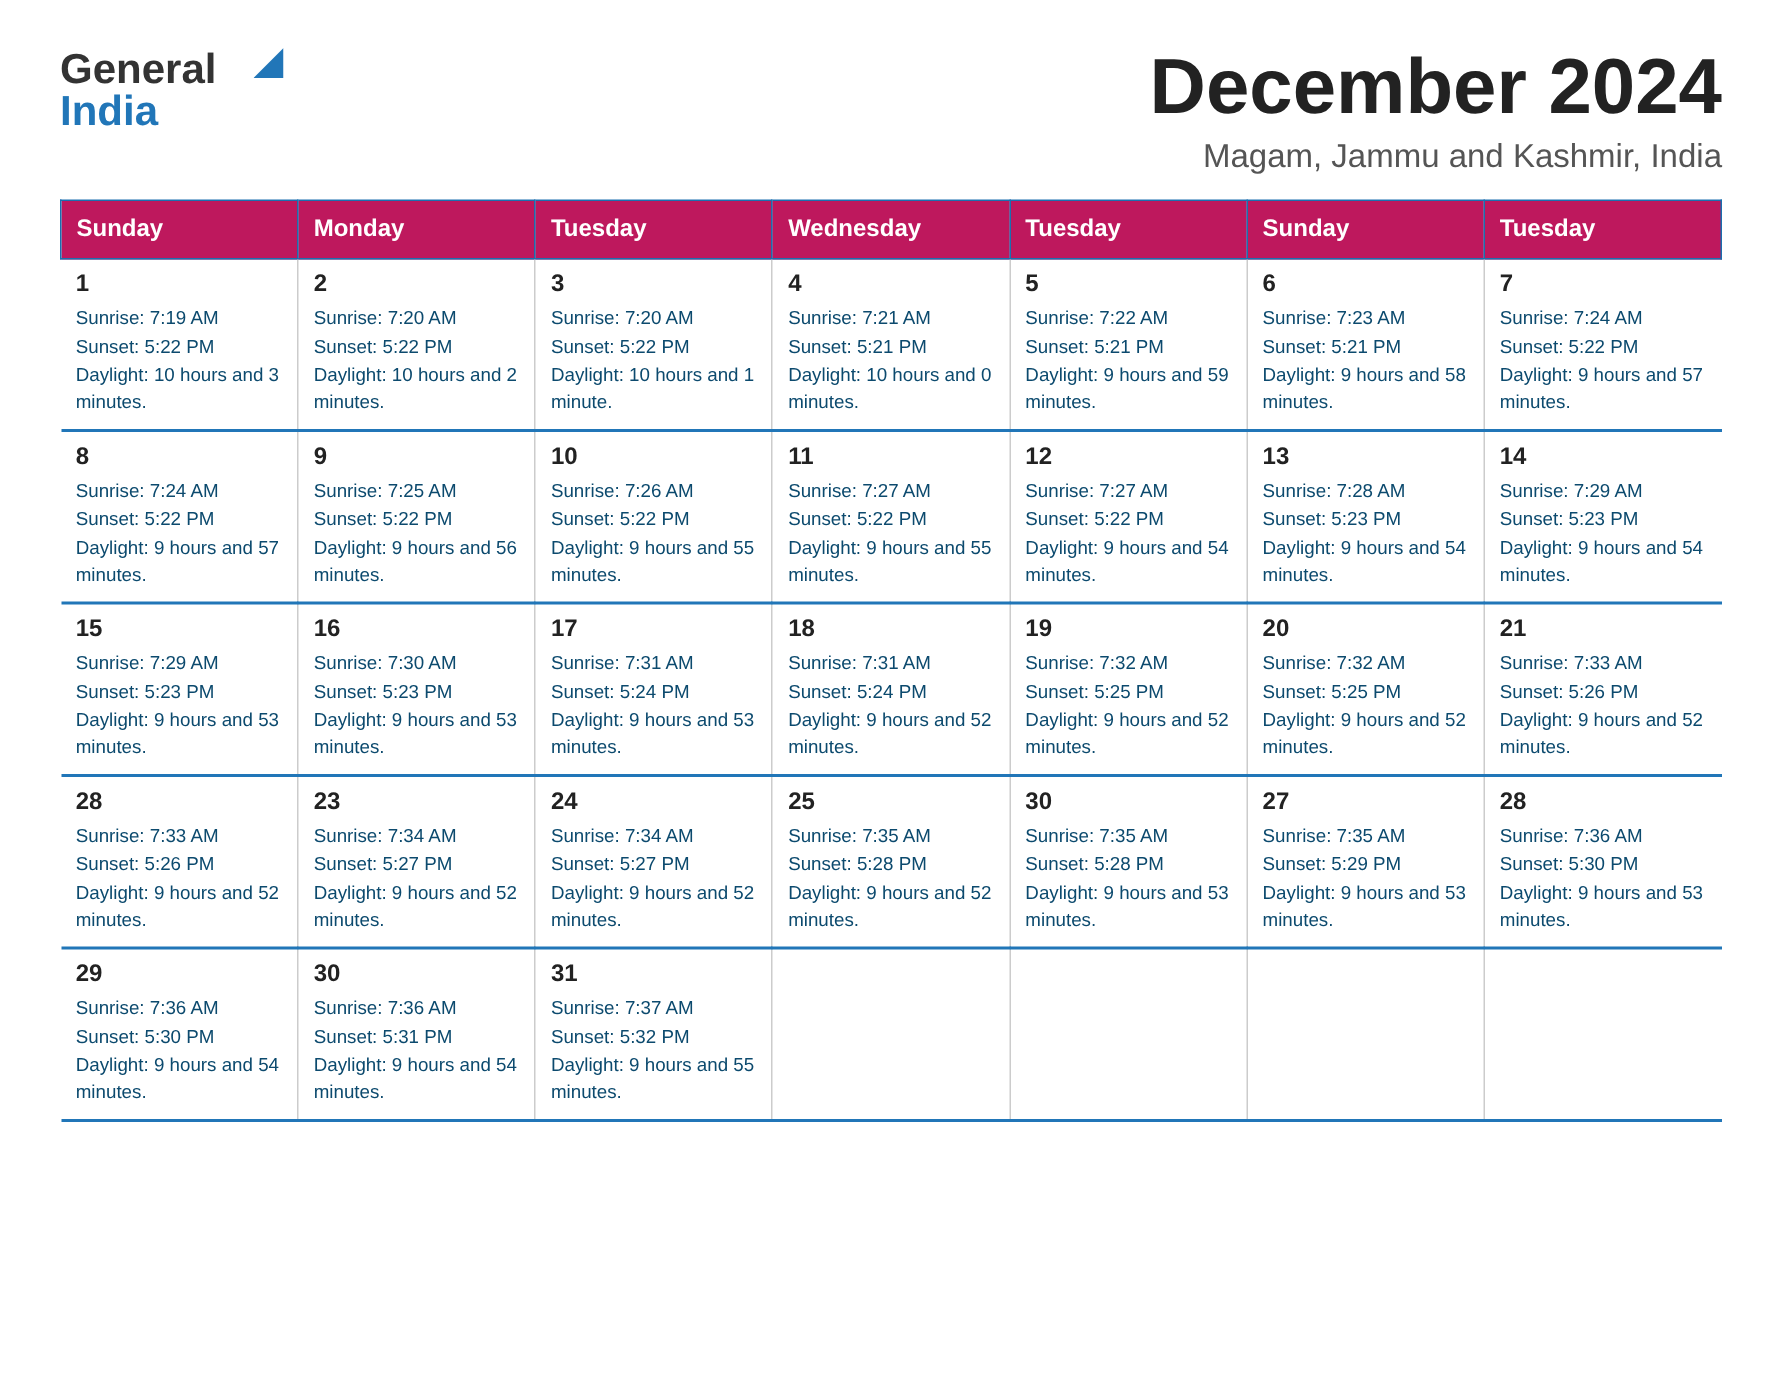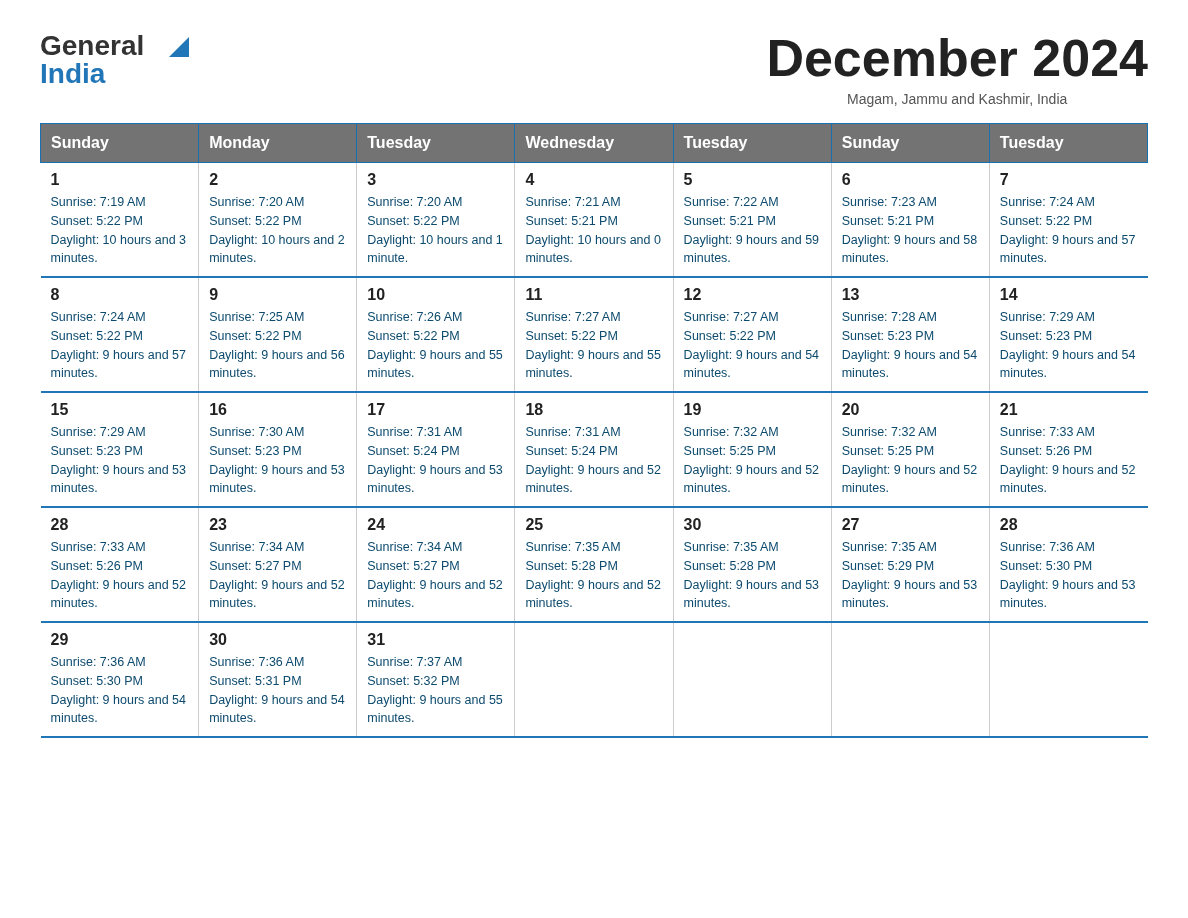--- a/index.html
+++ b/index.html
@@ -15,40 +15,40 @@
       justify-content: space-between;
       align-items: flex-start;
       margin-bottom: 10px;
     }
     .logo {
       display: flex;
       flex-direction: column;
       align-items: flex-start;
     }
     .title-section {
-      text-align: center;
+      text-align: right;
     }
     .month-title {
       font-size: 52px;
       font-weight: bold;
       color: #222;
       line-height: 1.1;
     }
     .location-title {
-      font-size: 14px;
+      font-size: 22px;
       color: #555;
       margin-top: 4px;
     }
     table {
       width: 100%;
       border-collapse: collapse;
       margin-top: 16px;
     }
     thead tr th {
-      background-color: #737373;
+      background-color: #be185d;
       color: #fff;
       font-size: 16px;
       font-weight: bold;
       padding: 10px 10px;
       text-align: left;
       border: 1px solid #1a6faf;
     }
     tbody tr {
       border-bottom: 2px solid #2176b8;
     }
@@ -74,21 +74,20 @@
     .day-info {
       font-size: 12.5px;
       color: #0c4a6e;
       line-height: 1.5;
     }
     .empty-cell {
       background: #fff;
     }
     .logo-row {
       display: flex;
-      align-items: center;
       gap: 23px;
     }
   </style>
 </head>
 <body>
 
 <div class="header">
   <div class="logo">
     <div class="logo-row">
       <span style="font-size:28px;font-weight:bold;color:#333;">General</span>

